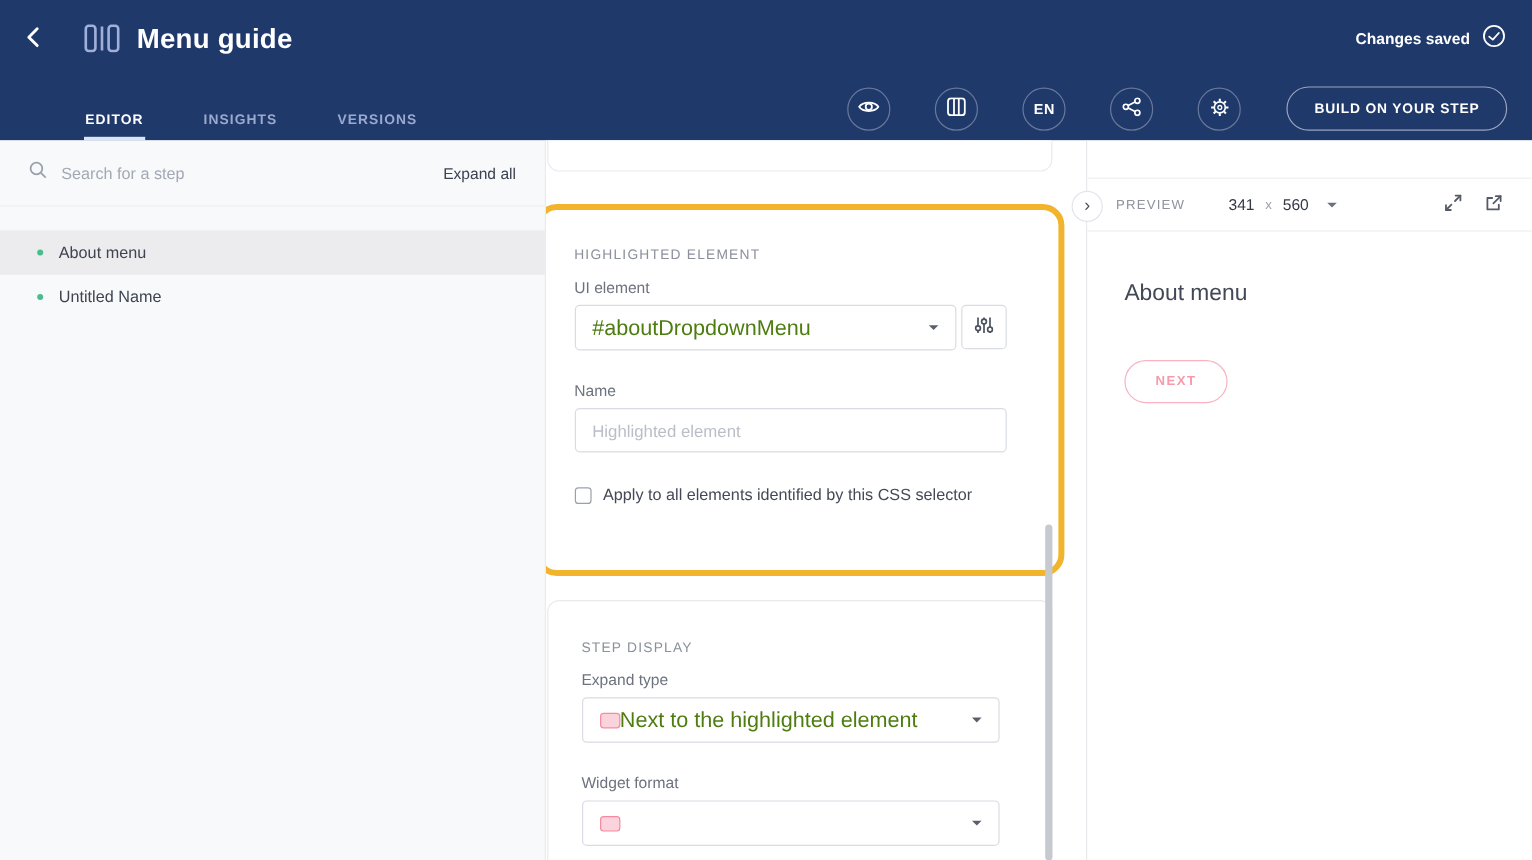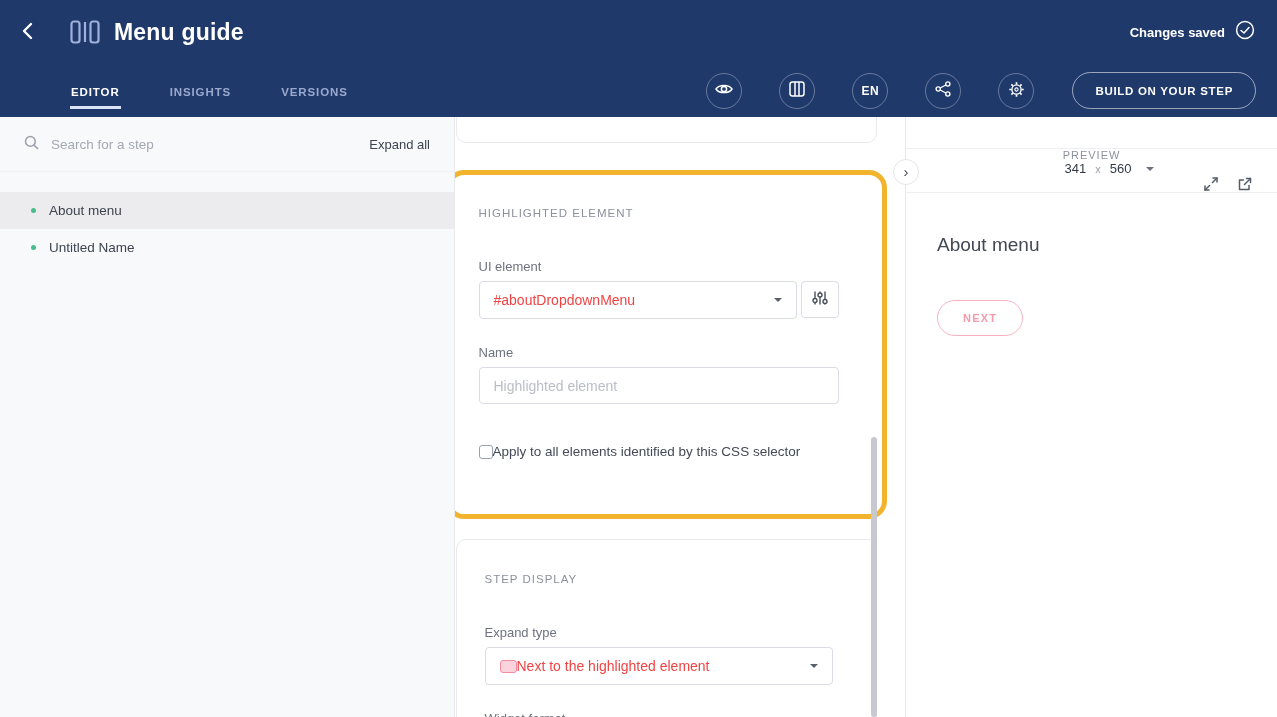--- a/index.html
+++ b/index.html
@@ -10,21 +10,21 @@
   
   .hdr { height:117px; background:#20396b; flex-shrink:0; color:#fff; }
   .hdr-top { height:64px; display:flex; align-items:center; padding:0 22px; }
   .back-btn { width:24px; height:32px; background:none; border:none; cursor:pointer;
               display:flex; align-items:center; margin-right:24px; }
   .logo { display:flex; align-items:center; margin-right:14px; }
   .hdr-title { font-size:23px; font-weight:600; letter-spacing:.2px; }
   .hdr-right { margin-left:auto; display:flex; align-items:center; gap:10px; }
   .saved-label { font-size:13px; font-weight:700; }
   .hdr-bottom { height:53px; position:relative; display:flex; }
-  .tabs { margin-left:70px; display:flex; gap:48px; align-items:center; }
+  .tabs { margin-left:70px; display:flex; gap:48px; align-items:flex-end; }
   .tab { font-size:11.5px; font-weight:700; letter-spacing:.9px; color:#9aa9cd;
          padding:13px 1px 8px; border-bottom:3px solid transparent; cursor:pointer; background:none; border-top:none; border-left:none; border-right:none;}
   .tab.active { color:#fff; border-bottom:3px solid #dbe4f7; }
   .tools { position:absolute; right:21px; top:0; height:53px; display:flex;
            align-items:center; gap:37px; }
   .circle-btn { width:36px; height:36px; border-radius:50%; border:1px solid rgba(255,255,255,.32);
                 background:transparent; display:flex; align-items:center; justify-content:center;
                 cursor:pointer; color:#fff; flex-shrink:0; }
   .lang { font-size:12px; font-weight:700; letter-spacing:.5px; color:#fff; }
   .build-btn { height:37px; padding:0 22px; border-radius:19px; border:1px solid rgba(255,255,255,.55);
@@ -57,53 +57,53 @@
 
   
   .main { flex:1; position:relative; background:#fff; overflow:hidden; }
   .main-inner { height:100%; padding-right:28px; }
   .cards { width:421px; margin:0 auto; }
   .card-top { height:40px; margin-top:-14px; border:1px solid #e8eaee; border-radius:10px; background:#fff; }
   .ring { margin:27px -10px 0; border:5px solid #f2b42c; border-radius:18px; background:#fff;
           padding:32px 43px 55px 28px; }
   .sec-title { font-size:11.5px; color:#8b909b; letter-spacing:1px; }
   .fld-label { font-size:13px; color:#6d737e; margin-bottom:7px; }
-  .gap-lg { margin-top:40px; }
+  .gap-lg { margin-top:13px; }
   .gap-md { margin-top:26px; }
   .sel-row { display:flex; gap:4px; }
   .select { flex:1; height:37px; border:1px solid #d9dce2; border-radius:4px; background:#fff;
             display:flex; align-items:center; justify-content:space-between; padding:18px 14px;
-            font-size:14px; color:#ef4444; cursor:pointer; }
+            font-size:18px; color:#4d7c0f; cursor:pointer; }
   .select .left { display:flex; align-items:center; }
   .tri-down { width:0; height:0; border-left:4px solid transparent;
               border-right:4px solid transparent; border-top:4.5px solid #5a606b; }
   .tune-btn { width:38px; height:37px; border:1px solid #d9dce2; border-radius:4px; background:#fff;
               display:flex; align-items:center; justify-content:center; cursor:pointer; flex-shrink:0; }
   .text-input { width:100%; height:37px; border:1px solid #d9dce2; border-radius:4px;
                 padding:0 14px; font-size:14px; color:#3a414e; font-family:inherit; outline:none; }
   .text-input::placeholder { color:#b9bec7; }
-  .chk-row { margin-top:40px; display:flex; align-items:center; }
+  .chk-row { margin-top:28px; display:flex; align-items:center; gap:10px; }
   .checkbox { width:14px; height:14px; border:1.5px solid #9ba1ac; border-radius:3px;
               background:#fff; flex-shrink:0; cursor:pointer; }
   .chk-label { font-size:13.5px; color:#434a56; }
   .card { margin-top:20px; border:1px solid #e8eaee; border-radius:10px; background:#fff;
           padding:33px 43px 40px 28px; height:280px; }
   .widget-ico { width:17px; height:13px; border:1.5px solid #f48ca0; background:#fbd3dc;
                 border-radius:3px; flex-shrink:0; }
   .scrollbar { position:absolute; top:320px; bottom:0; right:28px; width:6px;
                border-radius:3px; background:#c6c9cf; cursor:pointer; }
 
   
   .preview { width:372px; background:#fff; border-left:1px solid #e7e9ed; position:relative; }
   .collapse-btn { position:absolute; top:42px; left:-13px; width:26px; height:26px; border-radius:50%;
                   background:#fff; border:1px solid #e3e5ea; color:#4a505a; font-size:15px; line-height:1;
                   display:flex; align-items:center; justify-content:center; cursor:pointer; z-index:3;
                   padding-bottom:2px; }
   .pv-head { margin-top:31px; height:45px; border-top:1px solid #edeff2; border-bottom:1px solid #edeff2;
-             display:flex; align-items:center; padding:0 24px;flex-direction:column; }
+             display:flex; align-items:center; padding:0 24px; }
   .pv-title { font-size:11px; color:#8d929d; letter-spacing:1px; }
   .pv-size { margin-left:36px; display:flex; align-items:center; gap:9px; cursor:pointer; background:none; border:none; font-family:inherit; }
   .pv-num { font-size:13px; color:#343b48; }
   .pv-x { font-size:11px; color:#9aa0aa; }
   .pv-size .tri-down { margin-left:6px; border-top-color:#6b717c; }
   .pv-icons { margin-left:auto; display:flex; align-items:center; gap:18px; }
   .icon-btn { background:none; border:none; cursor:pointer; display:flex; align-items:center; }
   .pv-body { padding:39px 31px 0; }
   .pv-step-title { font-size:19px; color:#414856; line-height:26px; font-weight:400; }
   .next-btn { margin-top:42px; padding:11px 25px; border-radius:20px; border:1px solid #f7b3c2;

